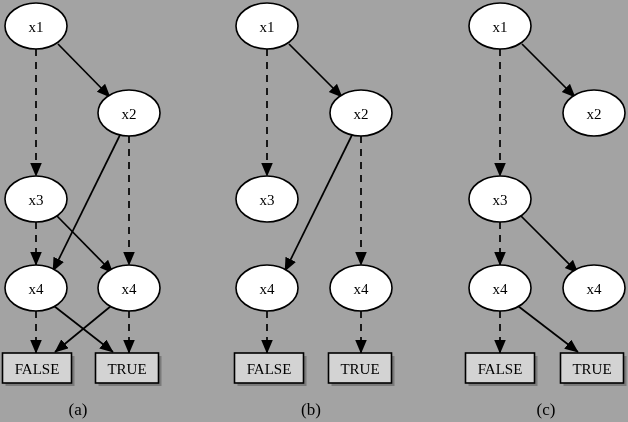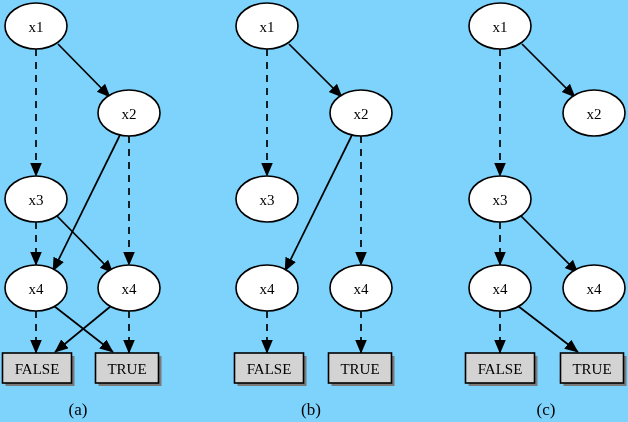--- a/index.html
+++ b/index.html
@@ -4,21 +4,21 @@
 <style>
   html, body {
     margin: 0;
     padding: 0;
     background: #ffffff;
   }
   #page {
     position: relative;
     width: 628px;
     height: 422px;
-    background: #7dd3fc;
+    background: #a3a3a3;
     font-family: "Liberation Serif", "DejaVu Serif", serif;
     overflow: hidden;
   }
   svg.diagram {
     display: block;
     width: 628px;
     height: 422px;
   }
   .node-ellipse {
     fill: #ffffff;

